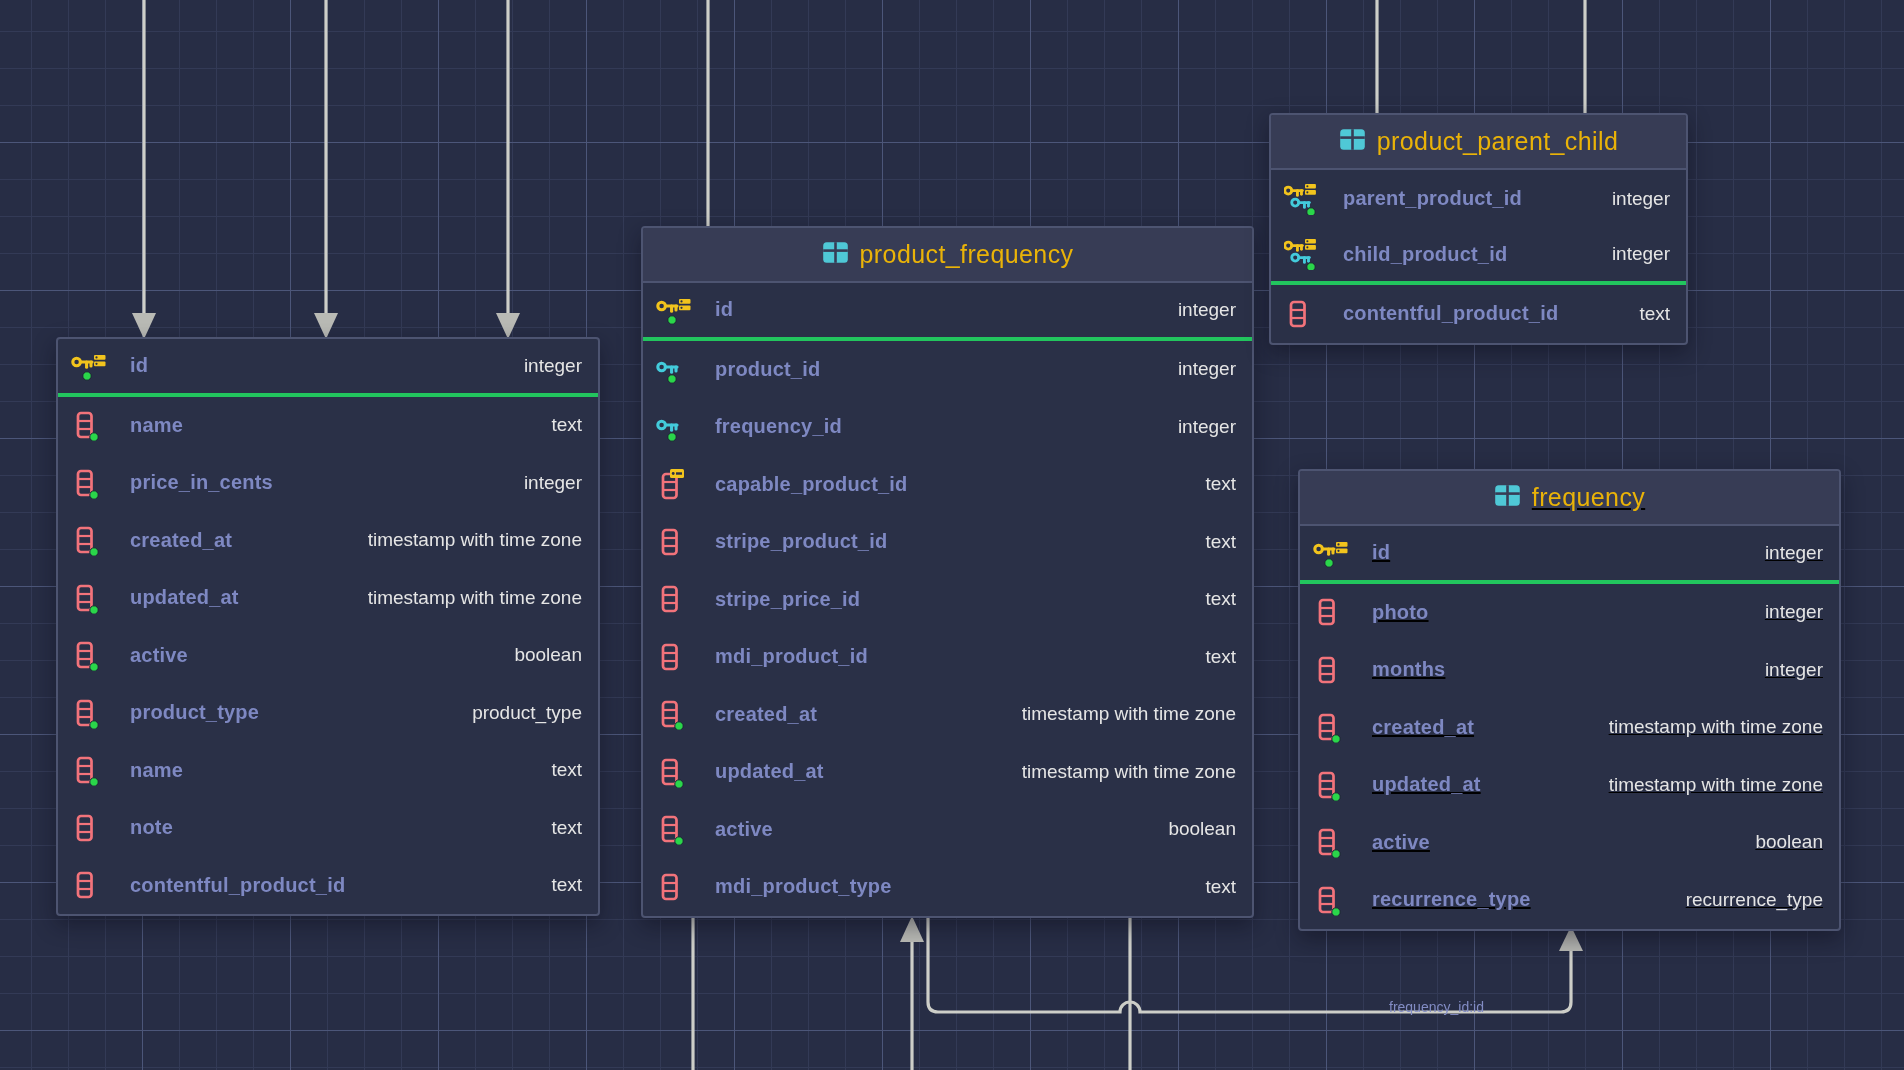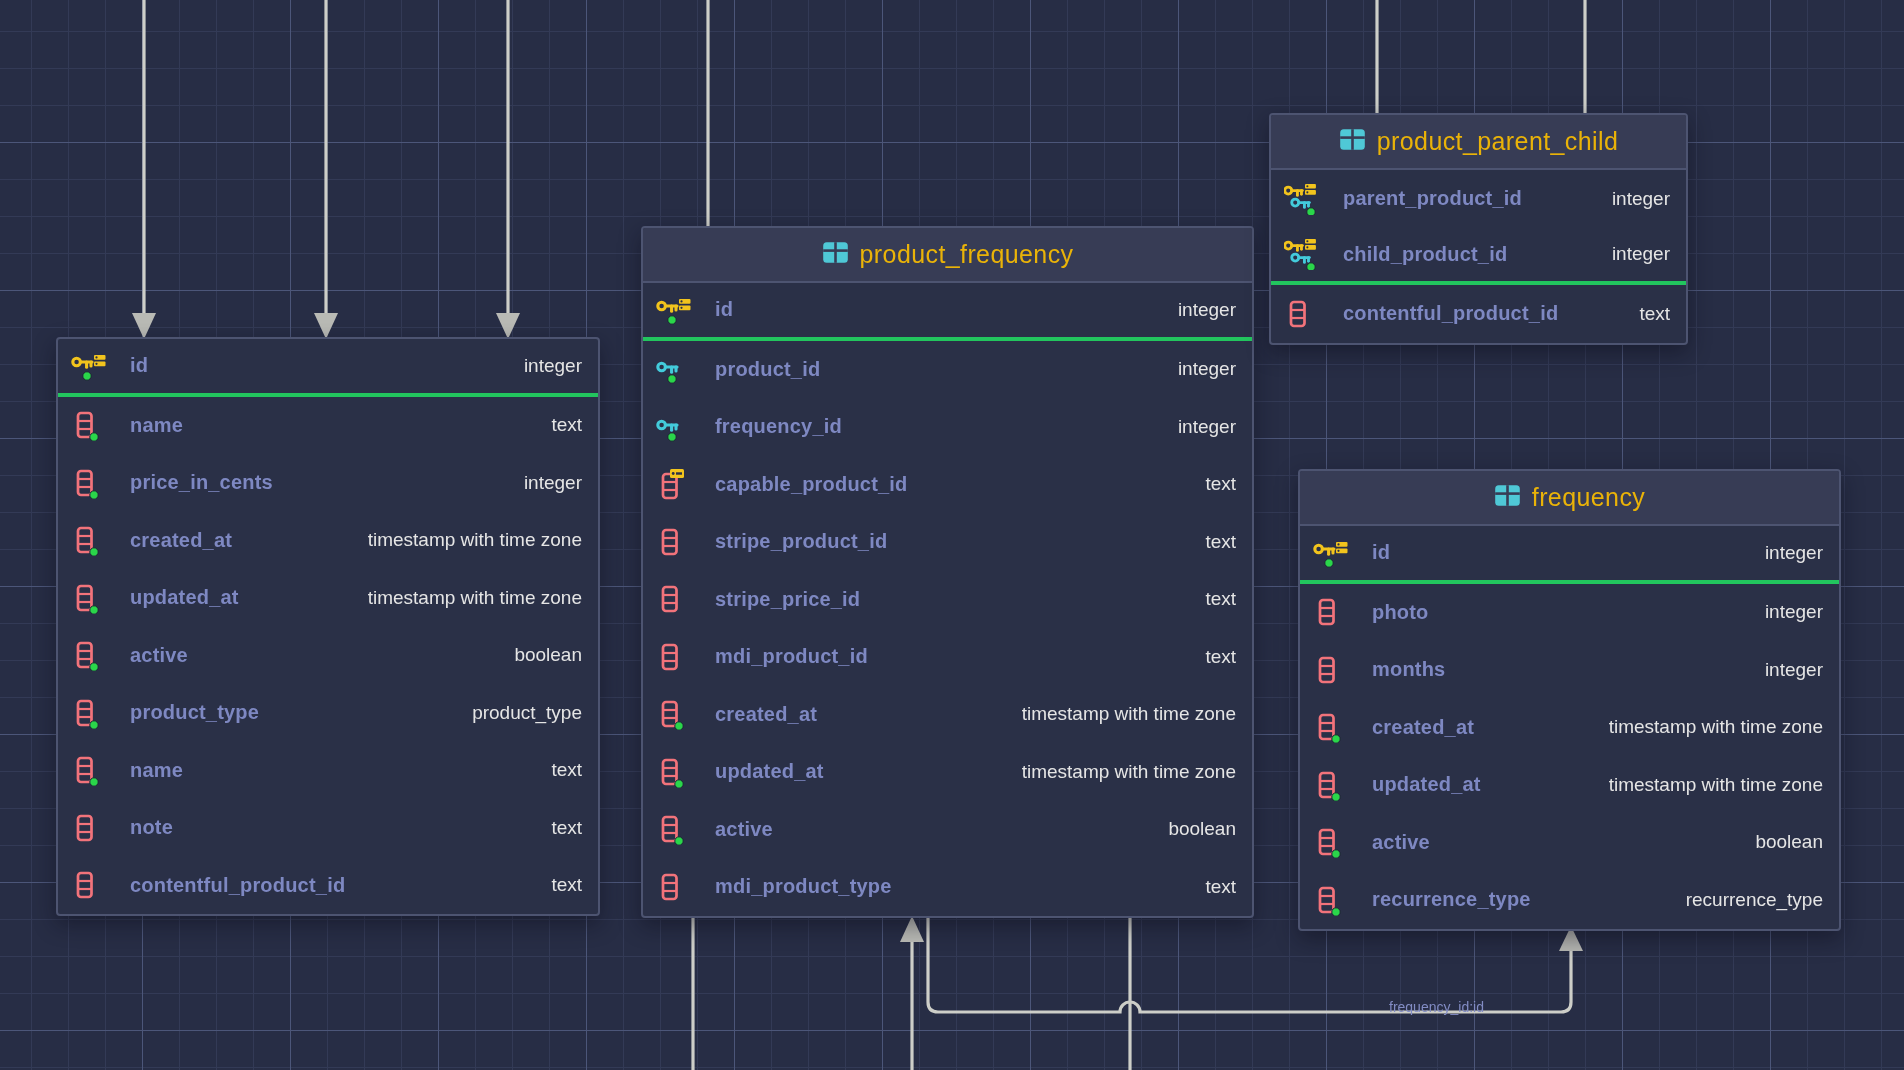--- a/index.html
+++ b/index.html
@@ -490,21 +490,21 @@
   <line x1="0" y1="16" x2="13.5" y2="16" stroke="#f2737b" stroke-width="2.2"></line>
                 </g>
               </svg>
             </span>
     <span class="c-name">contentful_product_id</span>
     <span class="c-type">text</span>
   </div>
 </div>
   </div>
 
-  <div class="table" style="left: 1298px; top: 469px; width: 543px;">
+  <div class="table" style="left: 1298px; top: 469px; width: 543px; text-decoration: underline;">
     <div class="thead">
       <span class="t-icon"><svg width="27" height="23" viewBox="0 0 27 23">
   <rect x="1.2" y="1.2" width="24.6" height="20.6" rx="3.5" fill="#4fc8d6"></rect>
   <line x1="1.2" y1="9.6" x2="25.8" y2="9.6" stroke="#373c55" stroke-width="2.6"></line>
   <line x1="13.5" y1="1.2" x2="13.5" y2="21.8" stroke="#373c55" stroke-width="2.6"></line>
             </svg></span>
       <span class="ttitle">frequency</span>
     </div>
     <div class="tbody">
   <div class="trow sep">

